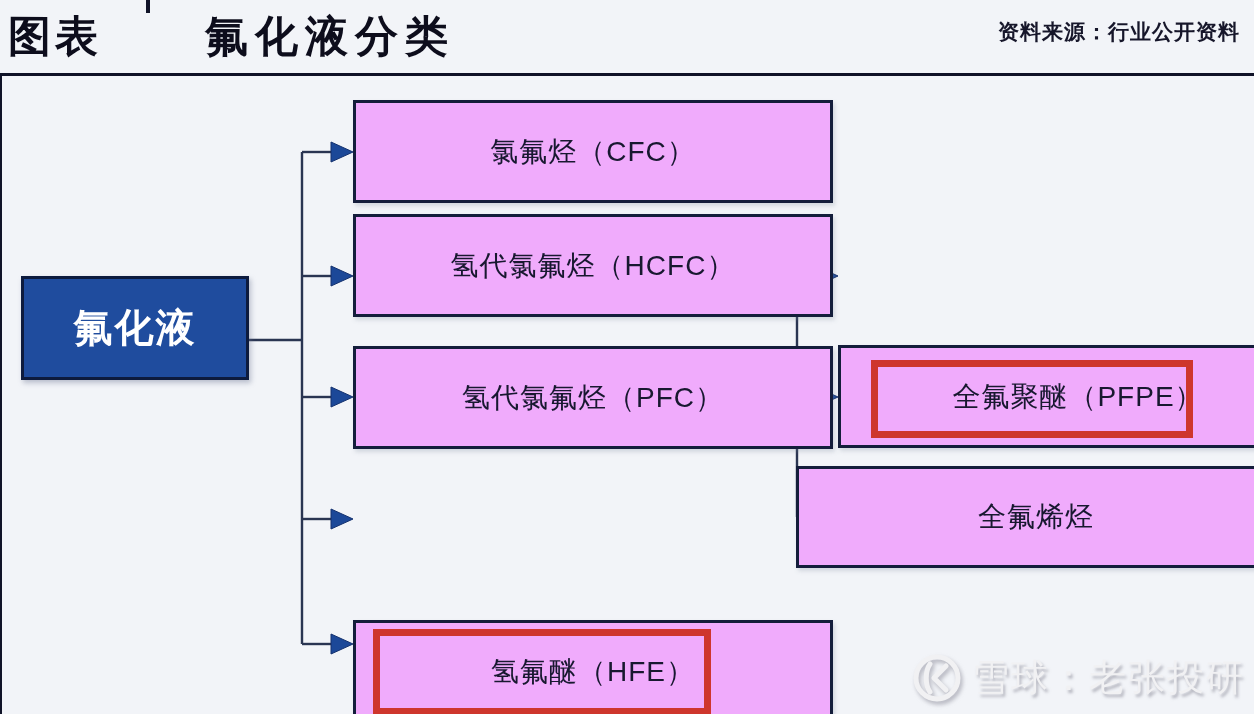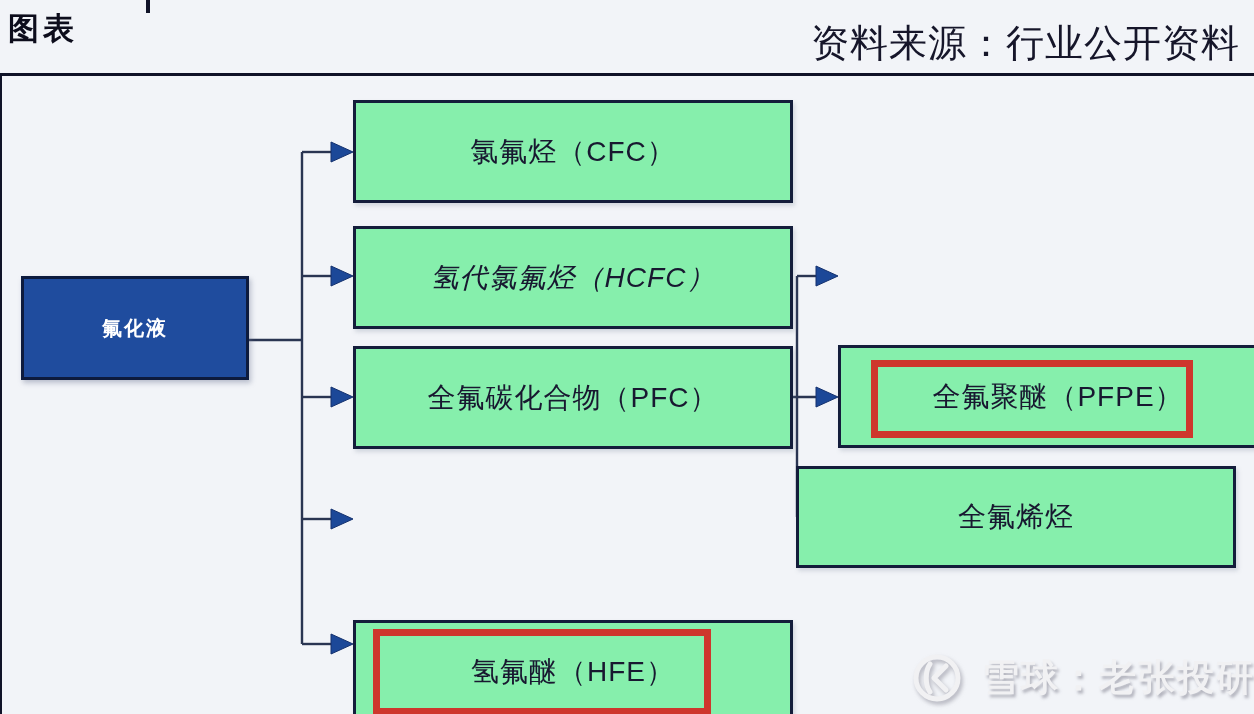--- a/index.html
+++ b/index.html
@@ -6,94 +6,94 @@
   .canvas{
     position:relative;width:1254px;height:714px;overflow:hidden;
     background:#f2f4f8;
     font-family:"Liberation Sans",sans-serif;
     color:#14142a;
   }
   
   .hdr-label{
     position:absolute;left:8px;top:8px;
     font-family:"DejaVu Serif",serif;font-weight:bold;
-    font-size:31px;color:#0d0d1c;letter-spacing:4px;
+    font-size:43px;color:#0d0d1c;letter-spacing:4px;
   }
   .hdr-title{
     position:absolute;left:205px;top:8px;
     font-family:"DejaVu Serif",serif;font-weight:bold;
     font-size:43px;color:#0d0d1c;letter-spacing:7px;
   }
   .hdr-source{
     position:absolute;right:14px;top:18px;
-    font-size:38px;font-weight:normal;color:#16162a;letter-spacing:1px;
+    font-size:21px;font-weight:bold;color:#16162a;letter-spacing:1px;
   }
   .hdr-rule{
     position:absolute;left:0;top:73px;width:1254px;height:3px;background:#101328;
   }
   .top-tick{
     position:absolute;left:146px;top:0;width:4px;height:13px;background:#101328;
   }
   .left-edge{
     position:absolute;left:0;top:73px;width:2px;height:641px;background:#101328;
   }
   
   .node{
-    position:absolute;width:440px;height:103px;
-    background:#86efac;border:3px solid #141d3b;
+    position:absolute;width:480px;height:103px;
+    background:#f0abfc;border:3px solid #141d3b;
     box-sizing:border-box;
     display:flex;align-items:center;justify-content:center;
     box-shadow:2px 3px 4px rgba(120,130,150,0.25);
   }
   .node-label{
     font-size:28px;color:#181830;letter-spacing:1px;white-space:nowrap;
   }
   .root-node{
     position:absolute;left:21px;top:276px;width:228px;height:104px;
     background:#1f4c9e;border:3px solid #0d1b3e;box-sizing:border-box;
     display:flex;align-items:center;justify-content:center;
     box-shadow:2px 3px 5px rgba(100,110,140,0.4);
   }
-  .root-label{font-size:20px;font-weight:bold;color:#ffffff;letter-spacing:2px;}
+  .root-label{font-size:39px;font-weight:bold;color:#ffffff;letter-spacing:2px;}
   .red-frame{
     position:absolute;border:7px solid #ce362d;box-sizing:border-box;
     pointer-events:none;
   }
   .rf-hfe{left:17px;top:6px;width:338px;height:86px;}
   .rf-pfpe{left:30px;top:12px;width:322px;height:78px;}
   
   .n-cfc {left:353px;top:100px;}
-  .n-hcfc{left:353px;top:226px;font-style:italic;}
+  .n-hcfc{left:353px;top:214px;}
   .n-pfc {left:353px;top:346px;}
   .n-hfc {left:353px;top:467px;}
   .n-hfe {left:353px;top:592px;margin-top:28px;}
   .n-pfam{left:838px;top:225px;height:102px;}
   .n-pfpe{left:838px;top:345px;}
   .n-pfol{left:796px;top:466px;height:102px;}
   
   .connectors{position:absolute;left:0;top:0;pointer-events:none;}
   
   .watermark{
     position:absolute;left:912px;top:652px;height:52px;
     display:flex;align-items:center;gap:10px;
   }
   .wm-text{
-    font-size:37px;font-weight:bold;color:#f1f1f3;letter-spacing:2px;
+    font-size:37px;font-weight:normal;color:#f1f1f3;letter-spacing:2px;
     text-shadow:2px 3px 3px rgba(125,125,140,0.55);
     white-space:nowrap;
-    margin-left:10px;
   }
   .wm-logo{filter:drop-shadow(2px 3px 2px rgba(125,125,140,0.55));}
 </style>
 </head>
 <body>
 
 <div class="canvas">
 
   <div class="hdr-label">图表</div>
+  <div class="hdr-title">氟化液分类</div>
   <div class="hdr-source">资料来源：行业公开资料</div>
   <div class="top-tick"></div>
   <div class="hdr-rule"></div>
   <div class="left-edge"></div>
 
   <svg class="connectors" width="1254" height="714">
     <g stroke="#2a3552" stroke-width="2.4" fill="none">
 
       <path d="M 249,340 H 302"></path>
       <path d="M 302,152 V 644"></path>
@@ -126,21 +126,21 @@
     <span class="root-label">氟化液</span>
   </div>
 
   <div class="node n-cfc">
     <span class="node-label">氯氟烃（CFC）</span>
   </div>
   <div class="node n-hcfc">
     <span class="node-label">氢代氯氟烃（HCFC）</span>
   </div>
   <div class="node n-pfc">
-    <span class="node-label">全氟碳化合物（PFC）</span>
+    <span class="node-label">氢代氯氟烃（PFC）</span>
   </div>
   <div class="node n-hfe">
     <div class="red-frame rf-hfe"></div>
     <span class="node-label">氢氟醚（HFE）</span>
   </div>
 
   <div class="node n-pfpe">
     <div class="red-frame rf-pfpe"></div>
     <span class="node-label">全氟聚醚（PFPE）</span>
   </div>

